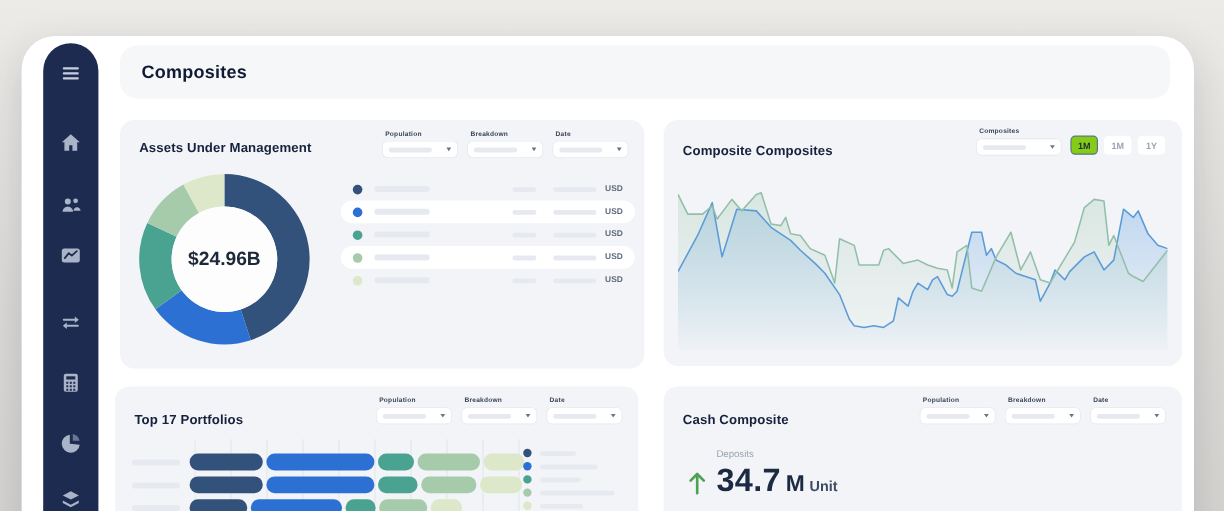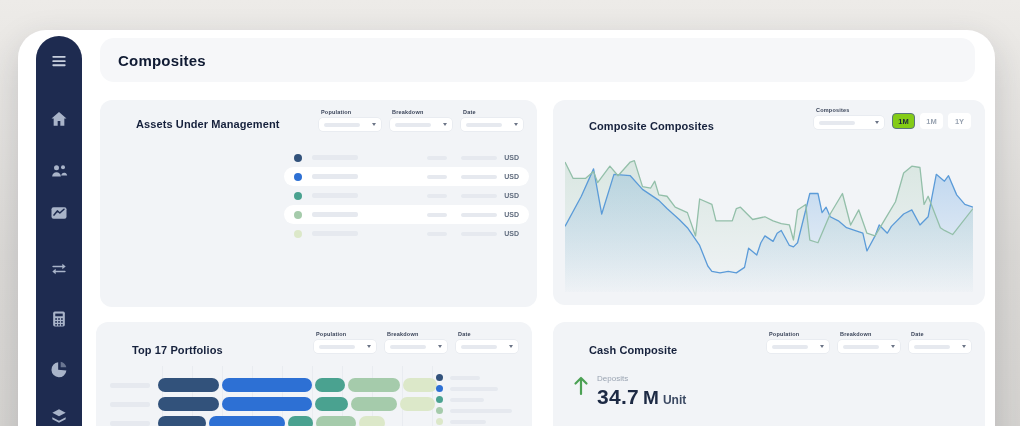--- a/index.html
+++ b/index.html
@@ -34,21 +34,20 @@
   .header-title{font-size:15px;font-weight:bold;color:#101b33;letter-spacing:.2px;}
   
   .card{position:absolute;background:#f2f4f7;border-radius:12px;}
   .card-aum{left:82px;top:70px;width:437px;height:207px;}
   .card-composite{left:535px;top:70px;width:432px;height:205px;}
   .card-portfolios{left:78px;top:292px;width:436px;height:210px;}
   .card-cash{left:535px;top:292px;width:432px;height:210px;}
   .card-title{
     position:absolute;left:16px;font-size:11px;font-weight:bold;color:#16213c;
     letter-spacing:.1px;
-    margin-left:20px;
   }
   
   .filters{position:absolute;right:14px;top:9px;display:flex;gap:9px;}
   .filter{width:62px;}
   .filter-label{font-size:5.5px;font-weight:bold;color:#3a4459;margin:0 0 3px 2px;letter-spacing:.2px;}
   .filter-select{
     height:13px;background:#ffffff;border-radius:4px;display:flex;align-items:center;
     padding:0 5px;cursor:pointer;box-shadow:0 0 0 .5px rgba(180,186,200,.25);
   }
   .ph-bar{background:#e6e9ef;border-radius:2px;height:4px;}
@@ -94,26 +93,26 @@
   }
   .bar-row{display:flex;align-items:center;height:14px;margin-bottom:5px;position:relative;}
   .bar-label{width:40px;height:5px;flex:none;margin-right:8px;}
   .bar-segs{display:flex;gap:3px;align-items:center;}
   .bar-seg{height:14px;border-radius:7px;}
   .pf-legend{position:absolute;right:8px;top:50px;width:88px;}
   .pf-legend-row{display:flex;align-items:center;height:11px;}
   .pf-legend-row .dot{width:7px;height:7px;}
   .pf-legend-row .ph-bar{margin-left:7px;}
   
-  .metric{position:absolute;left:20px;top:52px;display:flex;align-items:flex-start;gap:8px;}
+  .metric{position:absolute;left:20px;top:52px;display:flex;align-items:flex-end;gap:8px;}
   .metric-arrow{width:16px;height:22px;margin-bottom:3px;}
   .metric-col{display:flex;flex-direction:column;}
   .metric-label{font-size:8px;color:#9aa4b2;margin-bottom:2px;}
   .metric-valrow{display:flex;align-items:baseline;gap:4px;}
-  .metric-value{font-size:21px;font-weight:600;color:#1d2a44;letter-spacing:.3px;}
+  .metric-value{font-size:27px;font-weight:600;color:#1d2a44;letter-spacing:.3px;}
   .metric-mag{font-size:19px;font-weight:600;color:#1d2a44;}
   .metric-unit{font-size:12px;font-weight:600;color:#3c4a63;}
 </style>
 </head>
 <body>
 
 <div class="container">
 
   <div class="sidebar" id="sidebar">
       <div class="nav-icon" style="top: 14px;">
@@ -227,20 +226,31 @@
           </div>
         </div>
         <div class="filter">
           <div class="filter-label">Date</div>
           <div class="filter-select">
             <span class="ph-bar"></span>
             <span class="caret"></span>
           </div>
         </div>
       </div>
+    <div class="donut-wrap">
+      <svg id="donut-svg" viewBox="0 0 150 150">
+          <path d="M75.00 3.00 A71 71 0 0 1 96.94 141.53 L88.60 115.85 A44 44 0 0 0 75.00 30.00 Z" fill="#32527b"></path>
+          <path d="M96.94 141.53 A71 71 0 0 1 17.56 115.73 L39.40 99.86 A44 44 0 0 0 88.60 115.85 Z" fill="#2d70d4"></path>
+          <path d="M17.56 115.73 A71 71 0 0 1 10.76 43.77 L35.19 55.27 A44 44 0 0 0 39.40 99.86 Z" fill="#4aa290"></path>
+          <path d="M10.76 43.77 A71 71 0 0 1 40.80 11.78 L53.80 35.44 A44 44 0 0 0 35.19 55.27 Z" fill="#a5cbab"></path>
+          <path d="M40.80 11.78 A71 71 0 0 1 75.00 3.00 L75.00 30.00 A44 44 0 0 0 53.80 35.44 Z" fill="#dce8c9"></path>
+          <circle cx="75" cy="74" r="44" fill="#fdfdfe"></circle>
+          <text x="75" y="79" text-anchor="middle" class="donut-center-text">$24.96B</text>
+        </svg>
+    </div>
     <div class="aum-legend" id="aum-legend">
         <div class="legend-row">
           <span class="dot" style="background:#32527b"></span>
           <span class="lbl ph-bar"></span>
           <span class="sp"></span>
           <span class="v1 ph-bar"></span>
           <span class="v2 ph-bar"></span>
           <span class="cur">USD</span>
         </div>
         <div class="legend-row alt">

